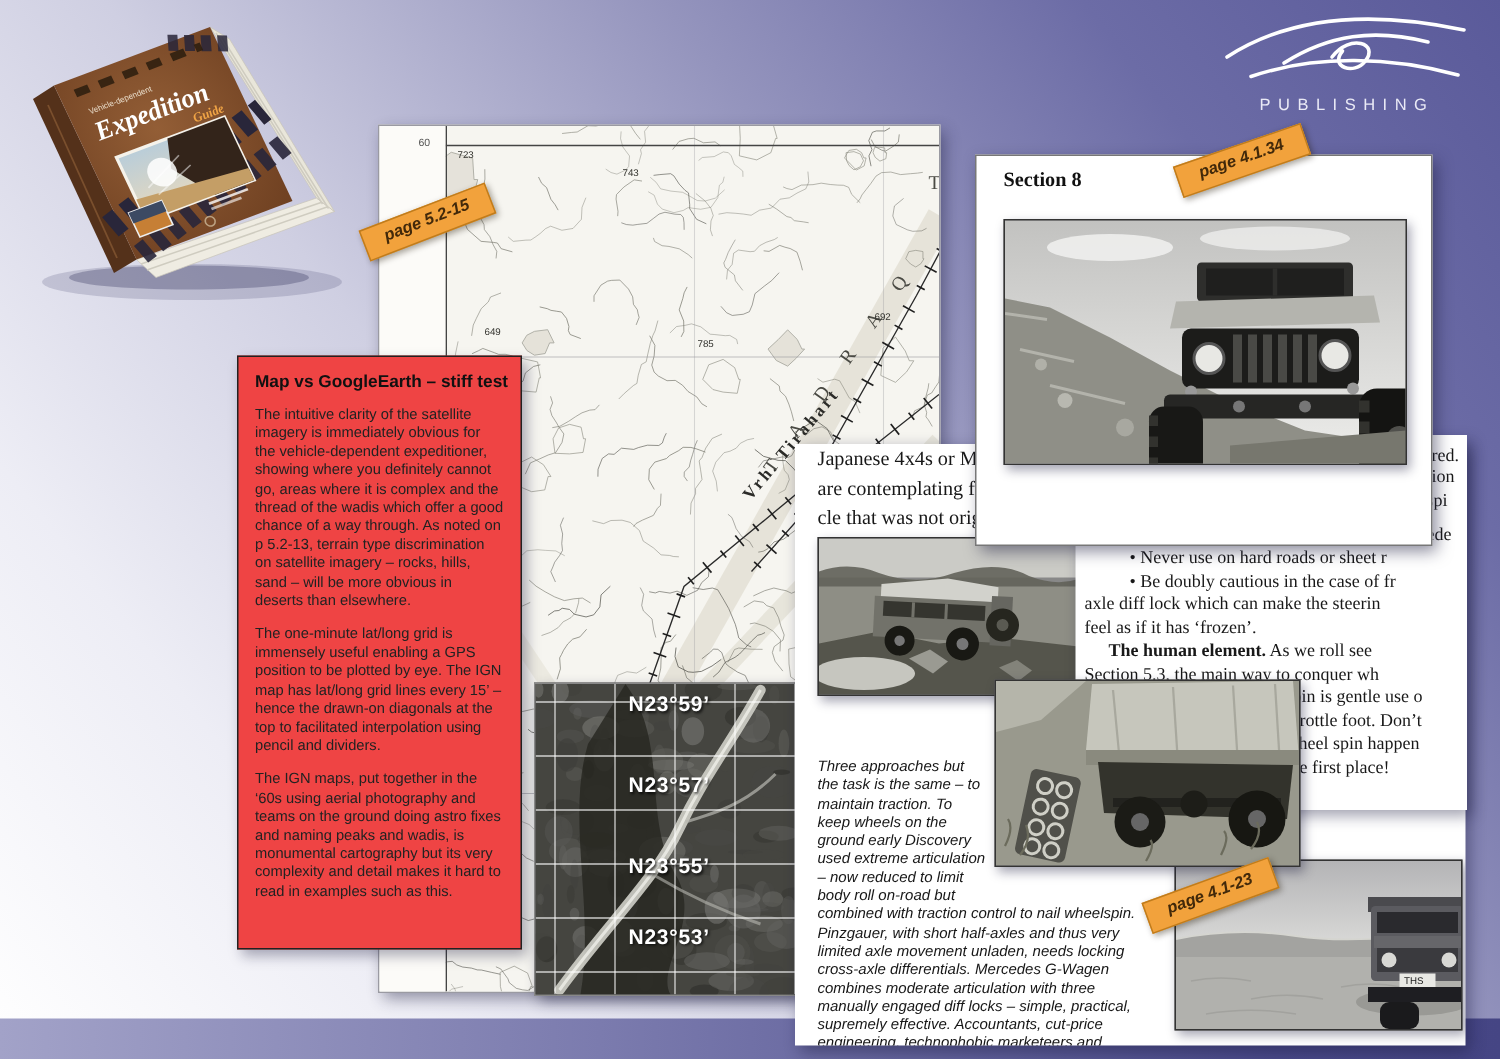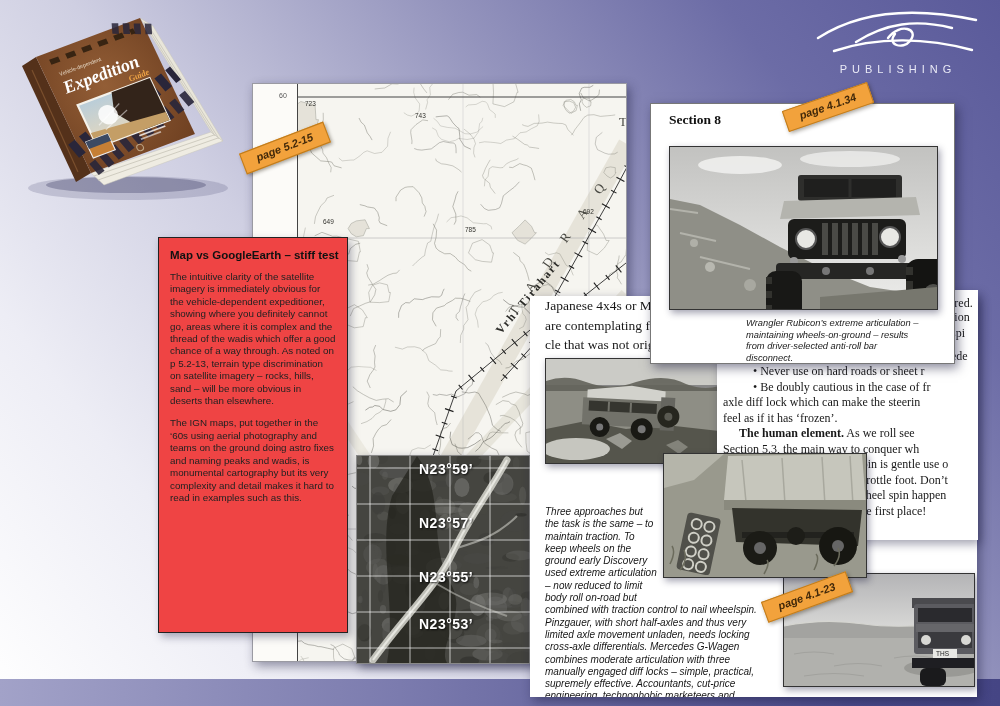--- a/index.html
+++ b/index.html
@@ -305,20 +305,21 @@
     <span class="spot" style="left:286px;top:124px">692</span>
     <span class="spot" style="left:26px;top:134px">649</span>
     <span class="spot" style="left:168px;top:142px">785</span>
   </div>
 </div>
 <div class="sticker st-map">page 5.2-15</div>
 
 <div class="abs textbox">
   <h3>Map vs GoogleEarth – stiff test</h3>
   <p>The intuitive clarity of the satellite imagery is immediately obvious for the vehicle-dependent expeditioner, showing where you definitely cannot go, areas where it is complex and the thread of the wadis which offer a good chance of a way through. As noted on p 5.2-13, terrain type discrimination on satellite imagery – rocks, hills, sand – will be more obvious in deserts than elsewhere.</p>
+  <p>The one-minute lat/long grid is immensely useful enabling a GPS position to be plotted by eye. The IGN map has lat/long grid lines every 15’ – hence the drawn-on diagonals at the top to facilitated interpolation using pencil and dividers.</p>
   <p>The IGN maps, put together in the ‘60s using aerial photography and teams on the ground doing astro fixes and naming peaks and wadis, is monumental cartography but its very complexity and detail makes it hard to read in examples such as this.</p>
 </div>
 
 <div class="abs sat-strip">
   <svg id="sat-svg" width="174" height="207" viewBox="0 0 174 207">
       <rect x="0" y="0" width="174" height="207" fill="#454540"></rect>
       <ellipse cx="140.0" cy="112.0" rx="11.7" ry="1.5" fill="rgb(63,63,59)" opacity="0.54"></ellipse>
       <ellipse cx="18.3" cy="82.1" rx="11.4" ry="5.2" fill="rgb(41,41,37)" opacity="0.27"></ellipse>
       <ellipse cx="126.4" cy="52.4" rx="4.6" ry="6.1" fill="rgb(70,70,66)" opacity="0.52"></ellipse>
       <ellipse cx="47.5" cy="115.3" rx="12.7" ry="5.3" fill="rgb(84,84,80)" opacity="0.52"></ellipse>
@@ -635,21 +636,20 @@
             <rect x="140" y="134" width="7" height="8"></rect>
           <rect x="0" y="102" width="6" height="7"></rect>
             <rect x="0" y="116" width="6" height="7"></rect>
           <rect x="0" y="130" width="6" height="7"></rect>
         </g>
         <circle cx="167" cy="118" r="9" fill="#50504c"></circle>
       </g>
       <path d="M150,150 L267,140 L267,162 L150,162 Z" fill="#77776e"></path>
     </svg>
   </div>
-  <div class="abs s4-cap">Wrangler Rubicon’s extreme articulation – maintaining wheels-on-ground – results from driver-selected anti-roll bar disconnect.</div>
 </div>
 
 <div class="abs logo">
   <svg width="196" height="48" viewBox="0 0 196 48">
     <g fill="none" stroke="#ffffff" stroke-width="2.4" stroke-linecap="round">
       <path d="M18,32 C58,6 110,0 176,14"></path>
       <path d="M56,36 C86,17 116,13 152,22"></path>
       <path d="M88,32 c12,-16 32,-9 22,3 c-7,9 -24,4 -15,-7"></path>
       <path d="M34,45 C78,30 128,32 172,44"></path>
     </g>

